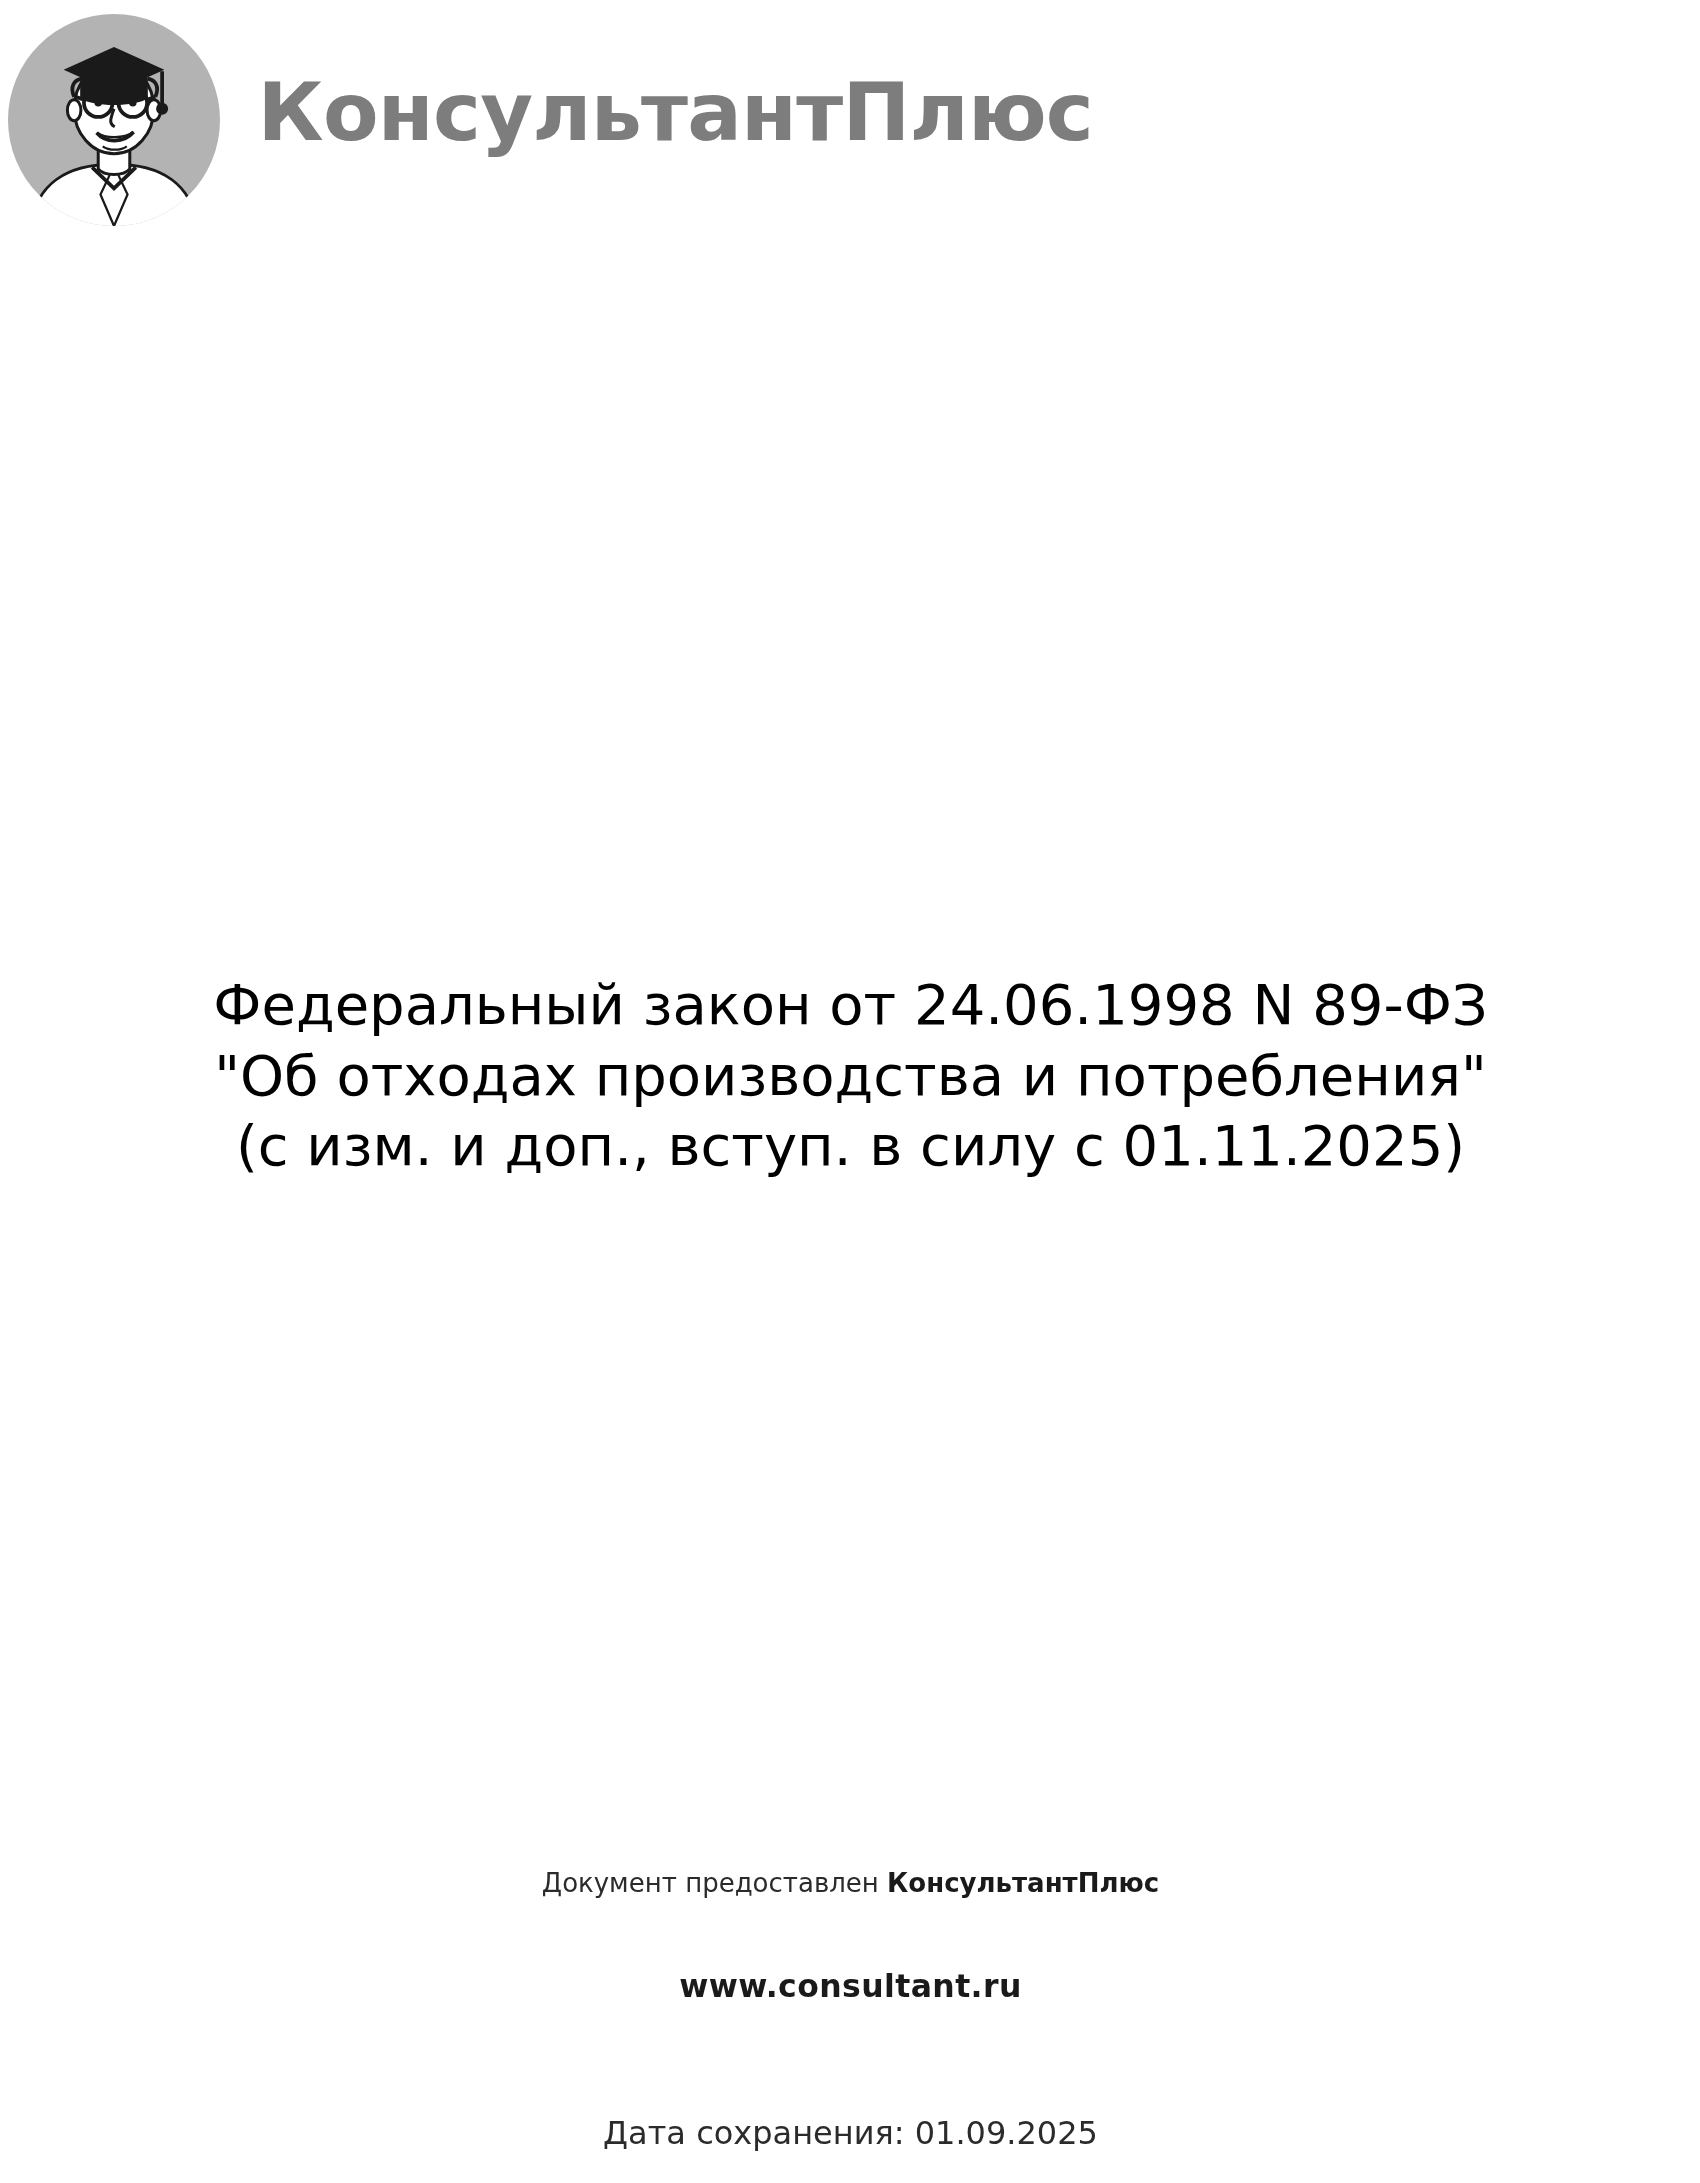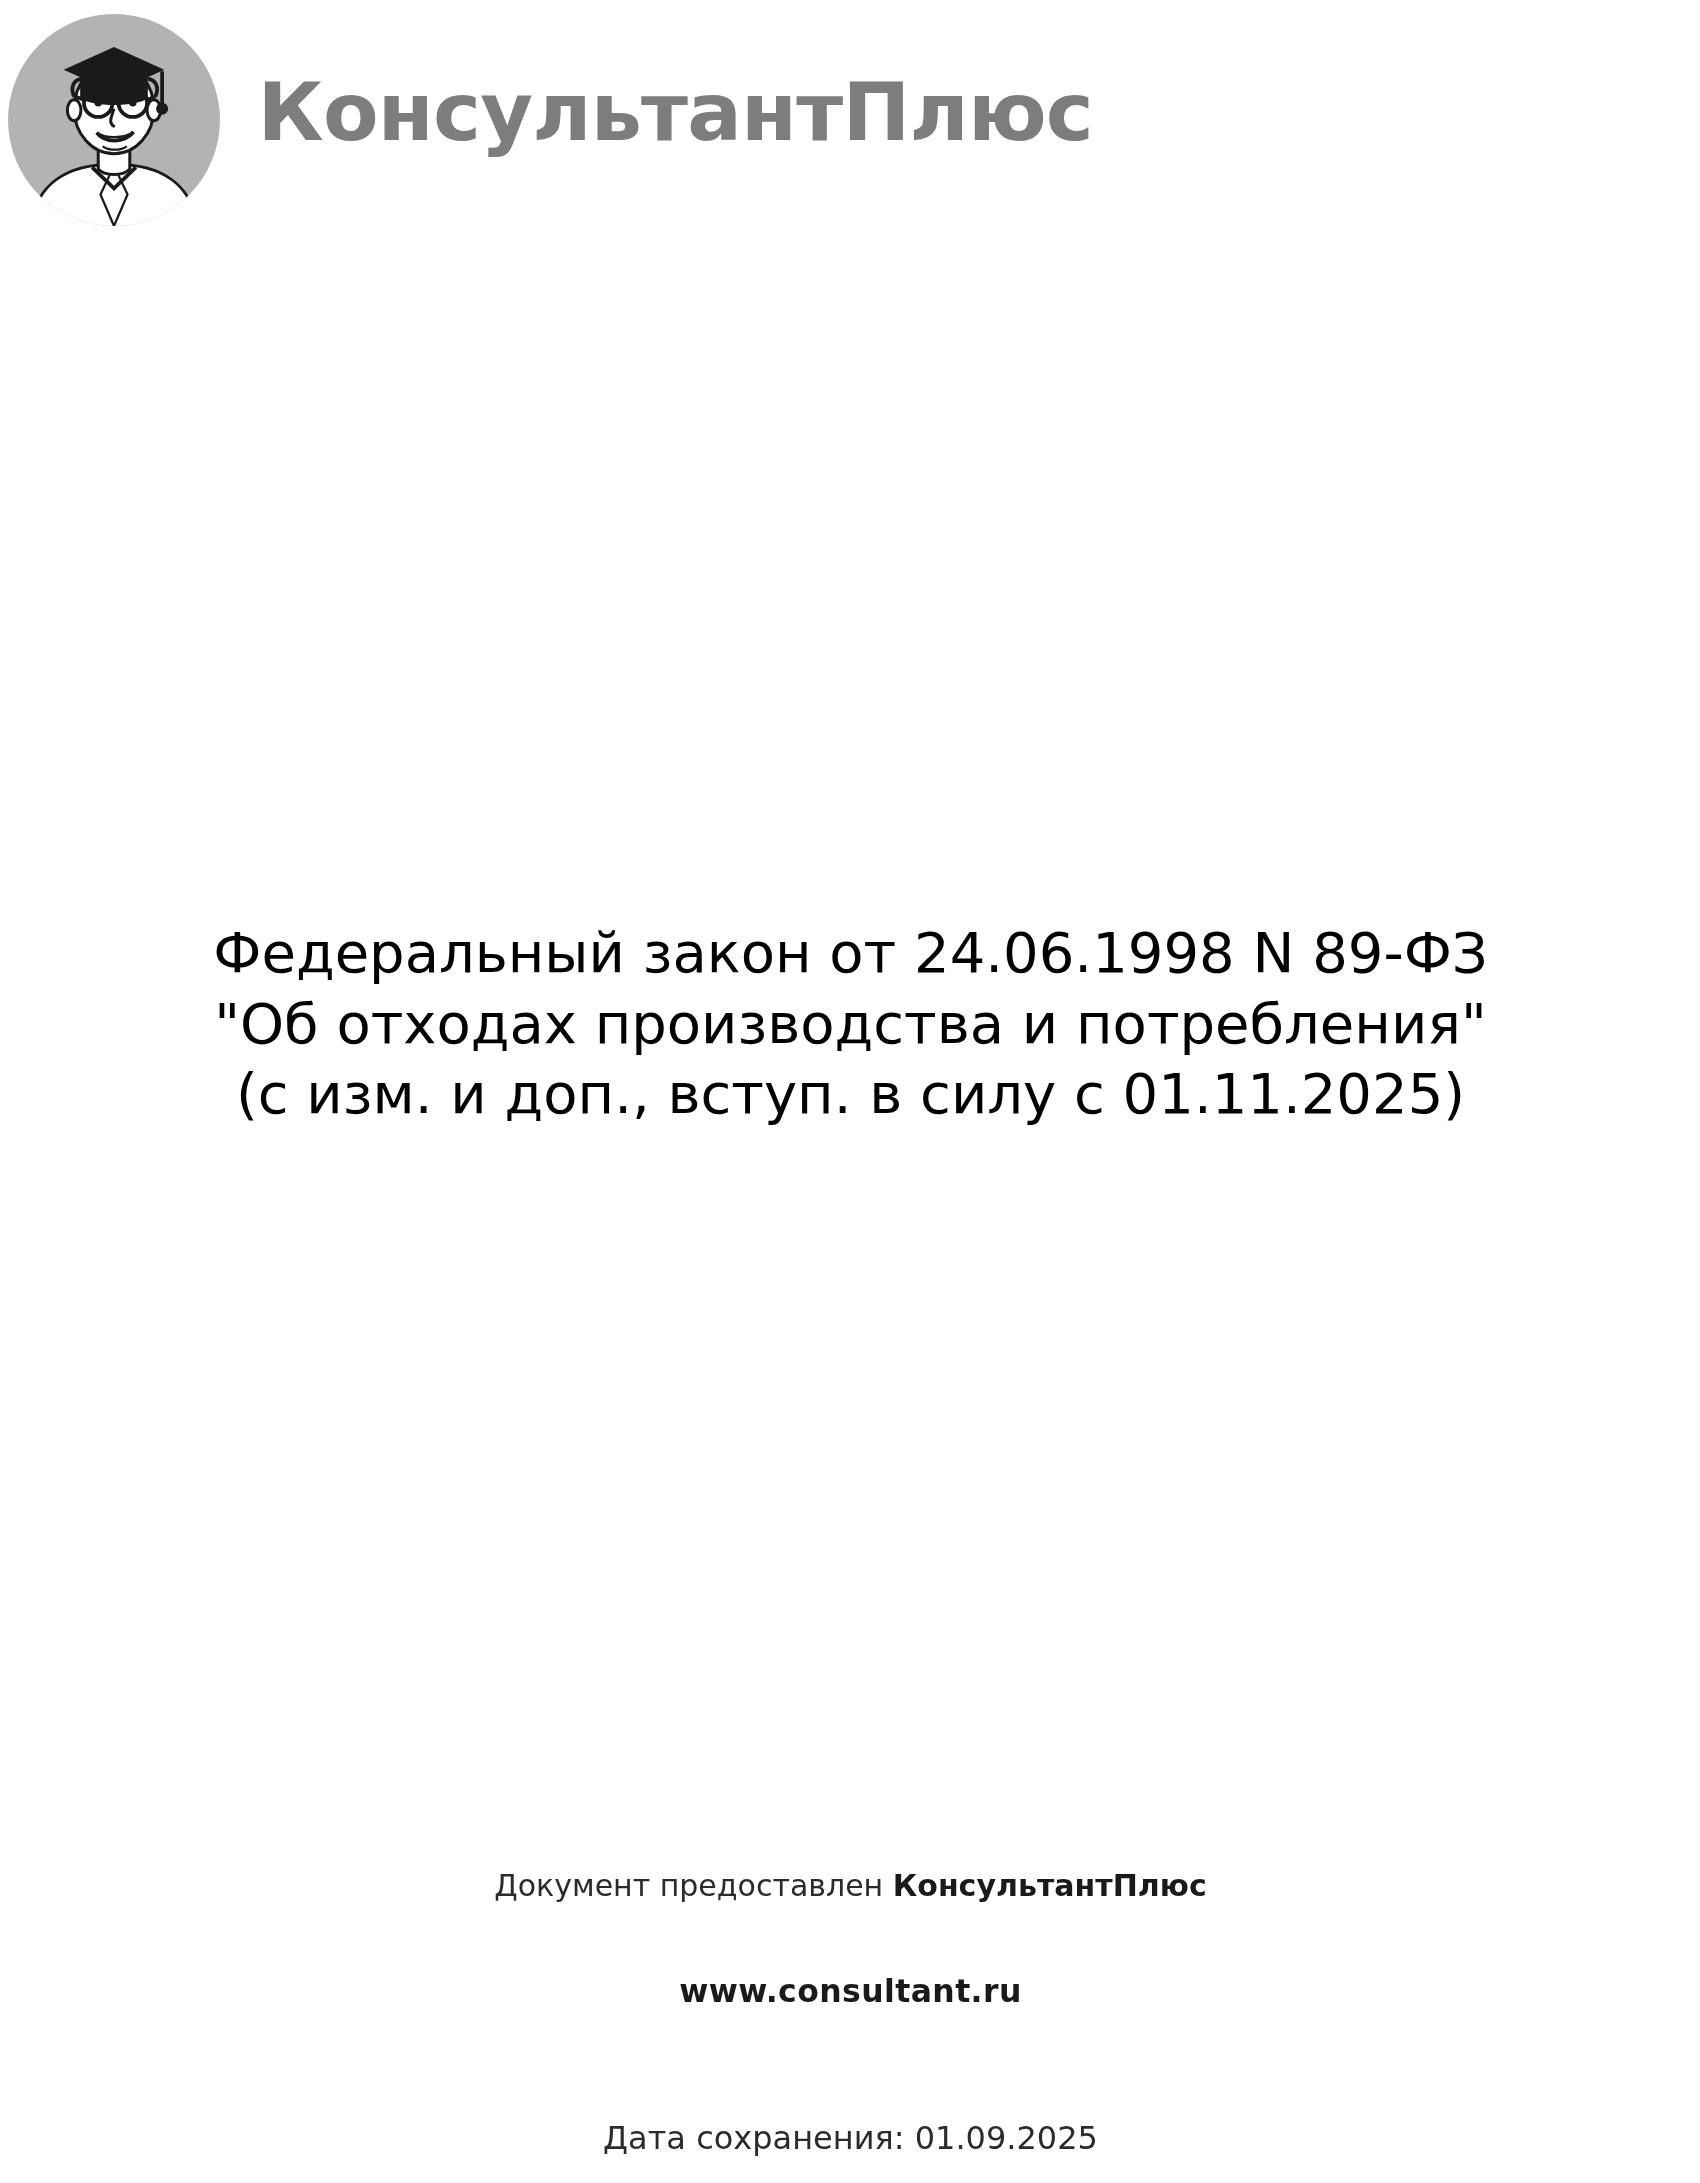--- a/index.html
+++ b/index.html
@@ -53,21 +53,21 @@
     color: #7d7d7d;
     letter-spacing: -0.8px;
     white-space: nowrap;
     line-height: 1;
     margin-top: -13.5px;
   }
 
   
   .title-block {
     position: absolute;
-    top: 918px;
+    top: 970px;
     left: 0;
     width: 1701px;
     text-align: center;
     font-size: 56px;
     line-height: 1.26;
     font-family: "DejaVu Sans", sans-serif;
     color: #000000;
   }
   .title-line {
     display: block;
@@ -76,21 +76,21 @@
 
   
   .doc-footer {
     position: absolute;
     left: 0;
     top: 1868px;
     width: 1701px;
     text-align: center;
   }
   .footer-line {
-    font-size: 30px;
+    font-size: 26px;
     line-height: 1.2;
     color: #2b2b2b;
     font-family: "DejaVu Sans", sans-serif;
   }
   .footer-provided {
     margin-bottom: 69px;
   }
   .footer-provided .brand-inline {
     font-weight: bold;
     color: #1a1a1a;

